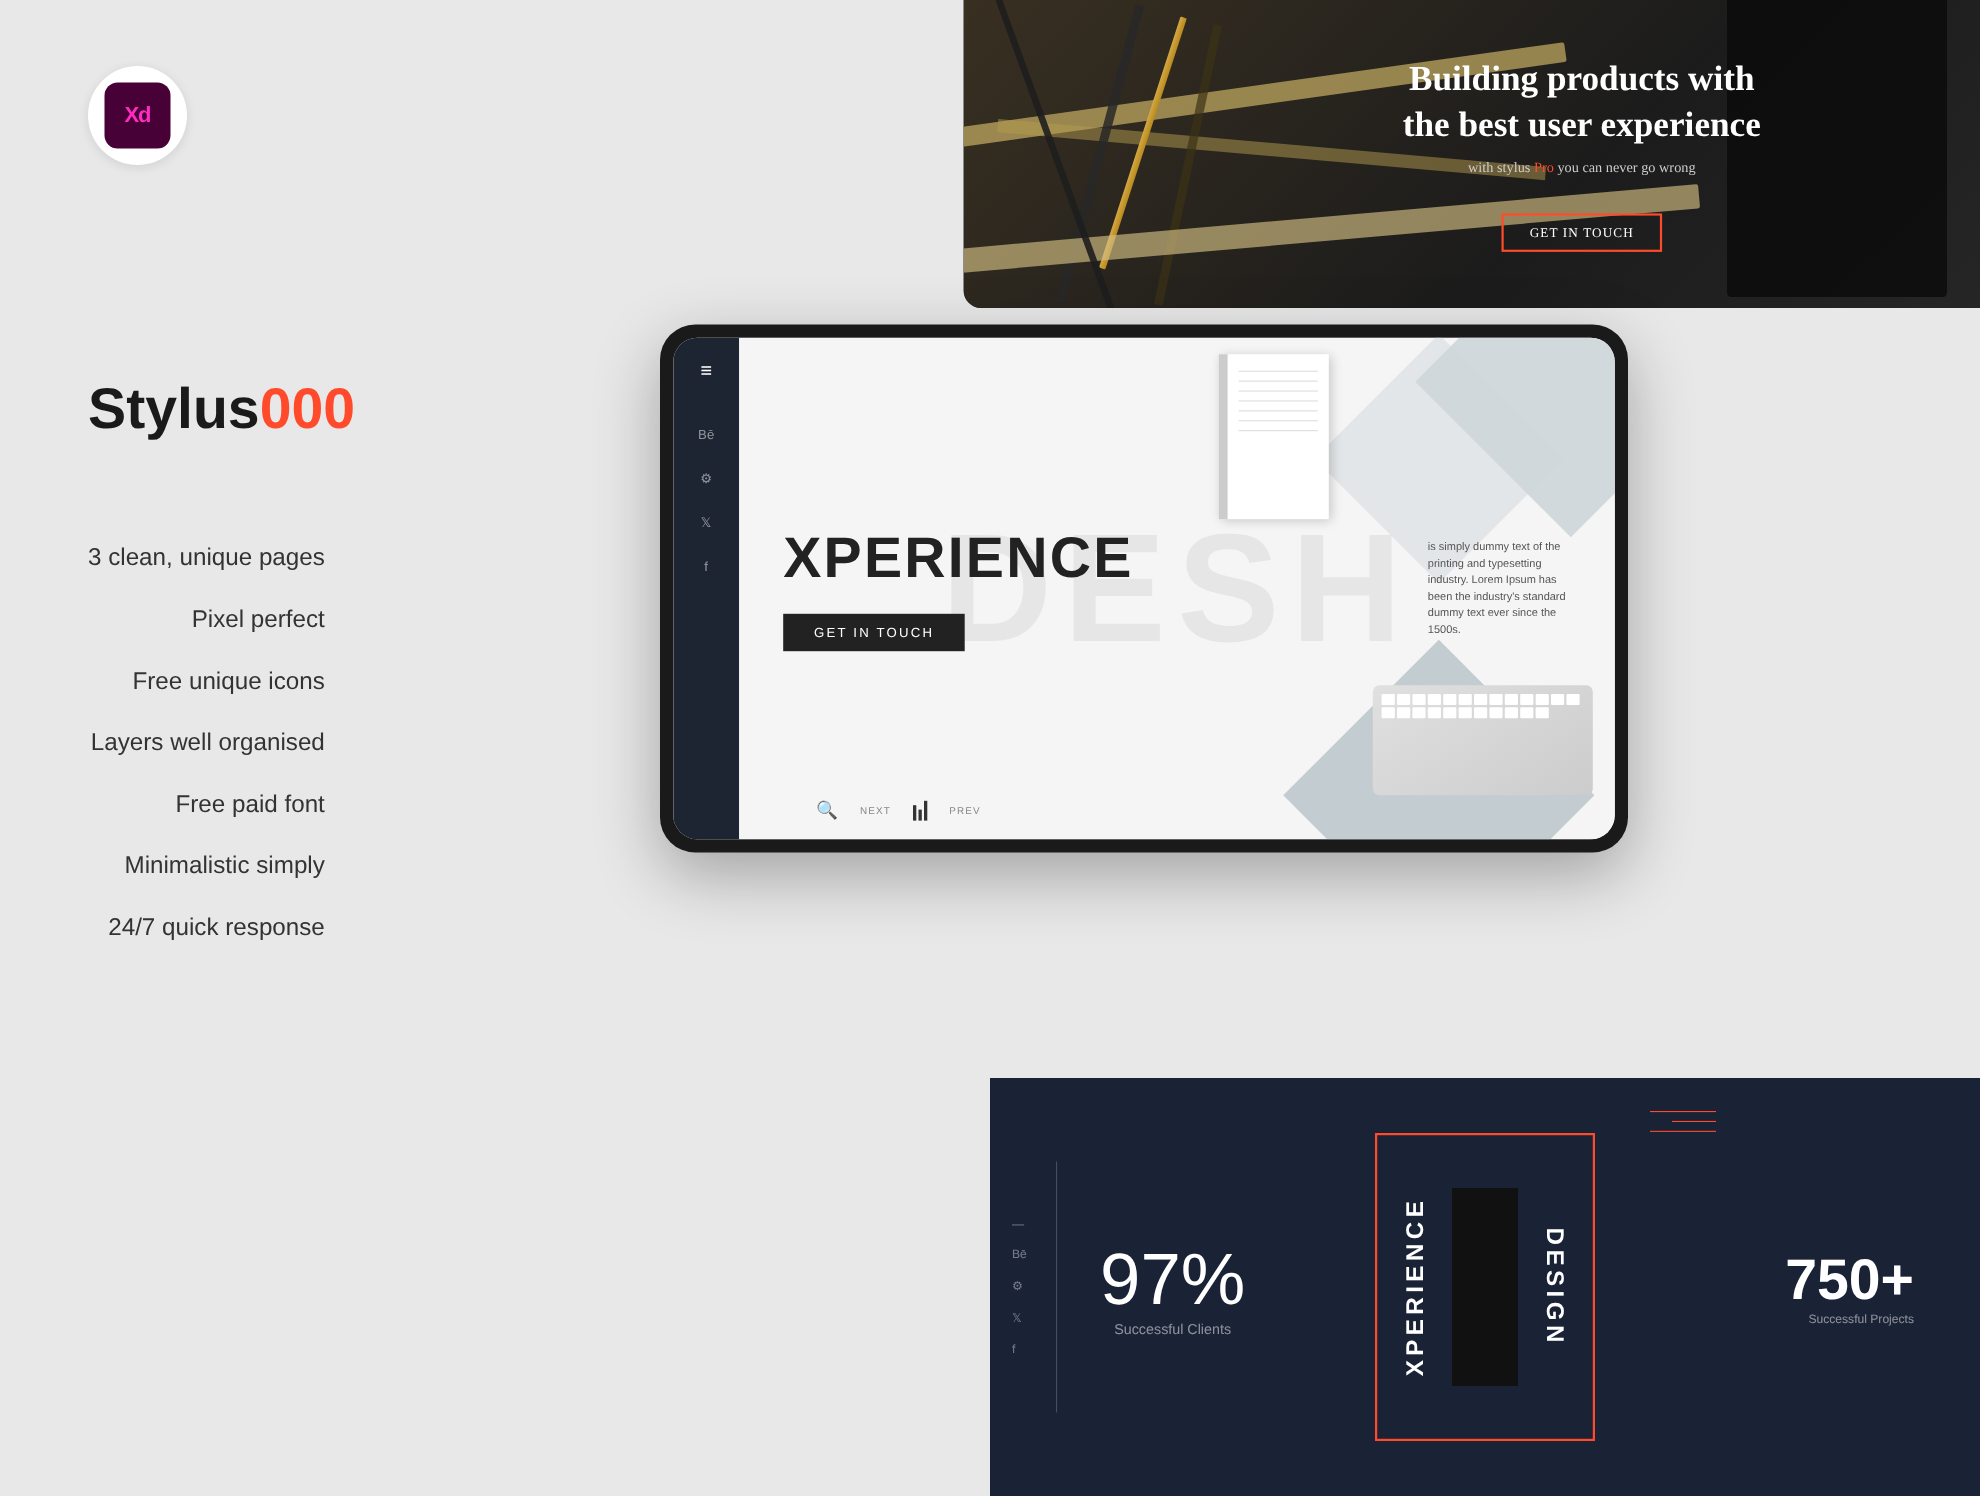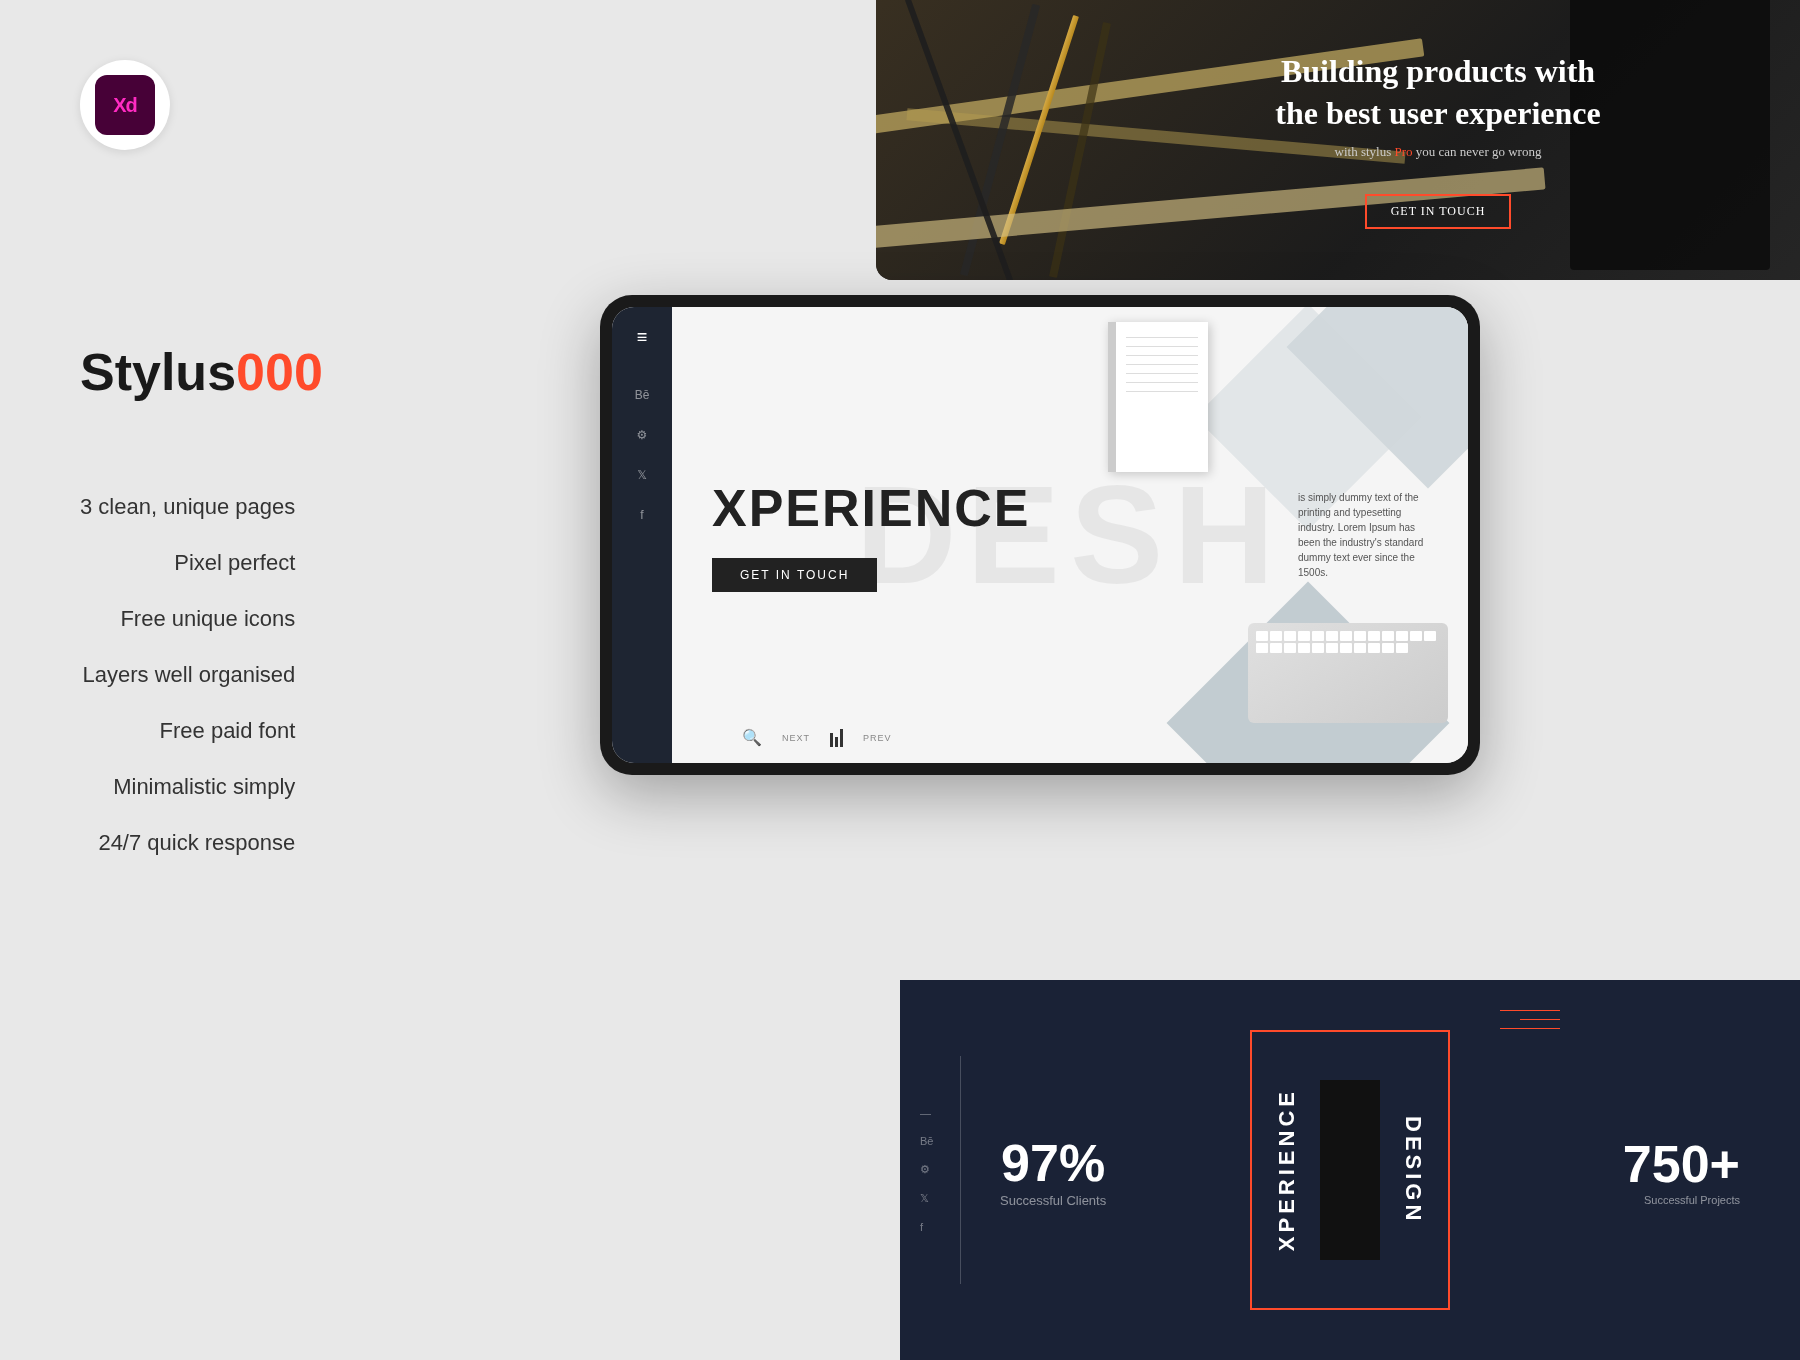--- a/index.html
+++ b/index.html
@@ -354,22 +354,23 @@
 
     .stat-97 {
       position: absolute;
       left: 100px;
       top: 50%;
       transform: translateY(-50%);
       color: white;
       text-align: center;
     }
     .stat-97 .big-num {
-      font-size: 52px;
-      font-weight: 700;
+      font-size: 66px;
+      font-weight: 400;
+      text-align: right;
     }
     .stat-97 .sub-text {
       font-size: 13px;
       color: rgba(255,255,255,0.5);
     }
 
     .center-graphic {
       position: absolute;
       left: 50%;
       top: 50%;

